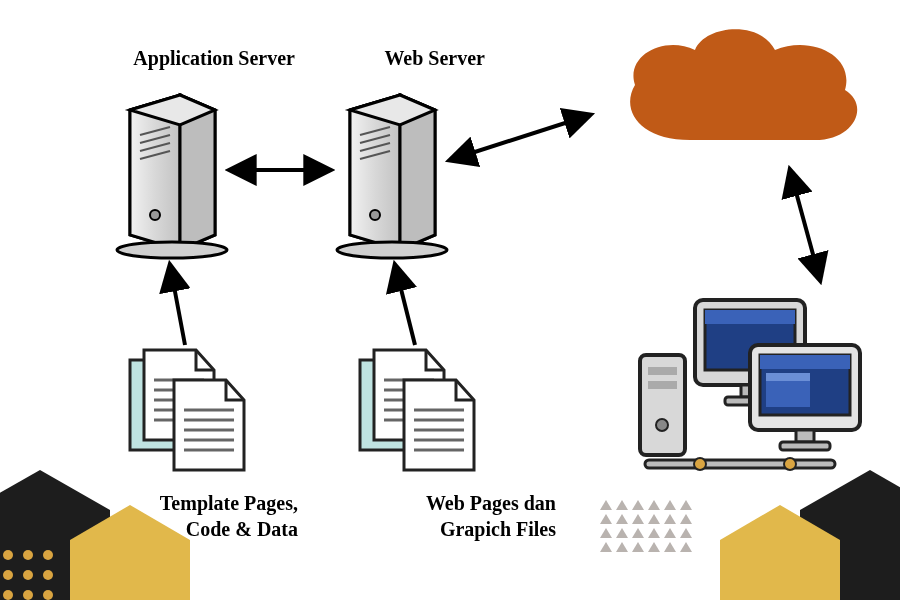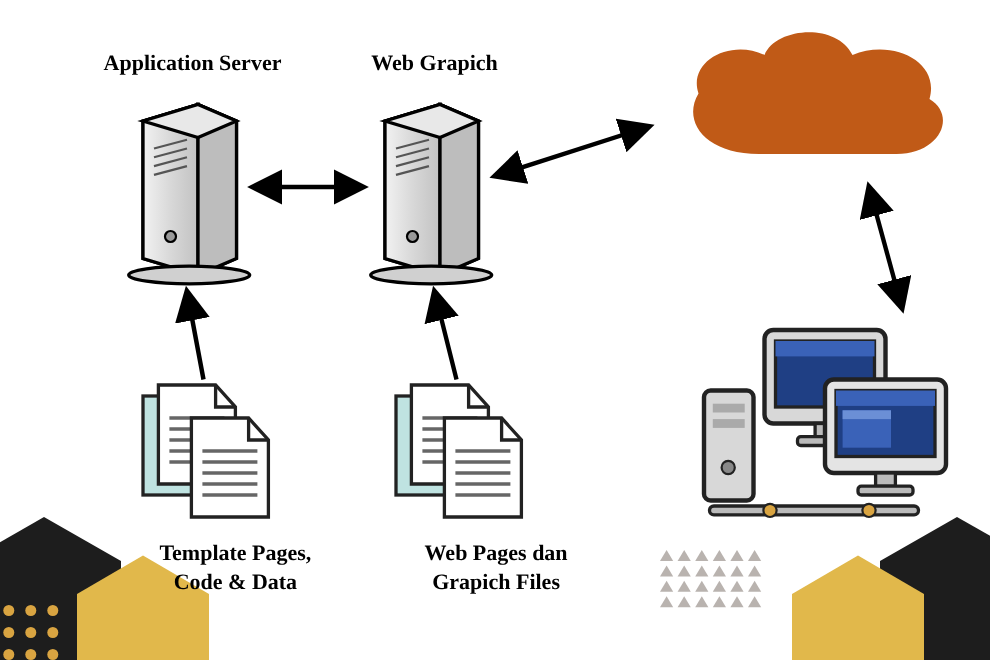--- a/index.html
+++ b/index.html
@@ -9,21 +9,21 @@
     height: 600px;
     background: #ffffff;
     font-family: Georgia, 'Times New Roman', serif;
     overflow: hidden;
     position: relative;
   }
   .label {
     position: absolute;
     font-weight: bold;
     color: #000;
-    text-align: center;
+    text-align: right;
     font-size: 20px;
     line-height: 1.3;
   }
   svg.canvas {
     position: absolute;
     top: 0; left: 0;
     width: 900px;
     height: 600px;
   }
 </style>
@@ -238,17 +238,17 @@
 
     <line x1="790" y1="170" x2="820" y2="280" marker-start="url(#arrowL)" marker-end="url(#arrowR)"></line>
 
     <line x1="185" y1="345" x2="170" y2="265" marker-end="url(#arrowR)"></line>
 
     <line x1="415" y1="345" x2="395" y2="265" marker-end="url(#arrowR)"></line>
   </g>
 </svg>
 
 <div class="label" style="left:55px; top:45px; width:240px;">Application Server</div>
-<div class="label" style="left:305px; top:45px; width:180px;">Web Grapich</div>
-<div class="label" style="left:104px; top:490px; width:220px; white-space:pre-line;">Template Pages,
+<div class="label" style="left:305px; top:45px; width:180px;">Web Server</div>
+<div class="label" style="left:78px; top:490px; width:220px; white-space:pre-line;">Template Pages,
 Code &amp; Data</div>
 <div class="label" style="left:346px; top:490px; width:210px; white-space:pre-line;">Web Pages dan
 Grapich Files</div>
 
 </body></html>

